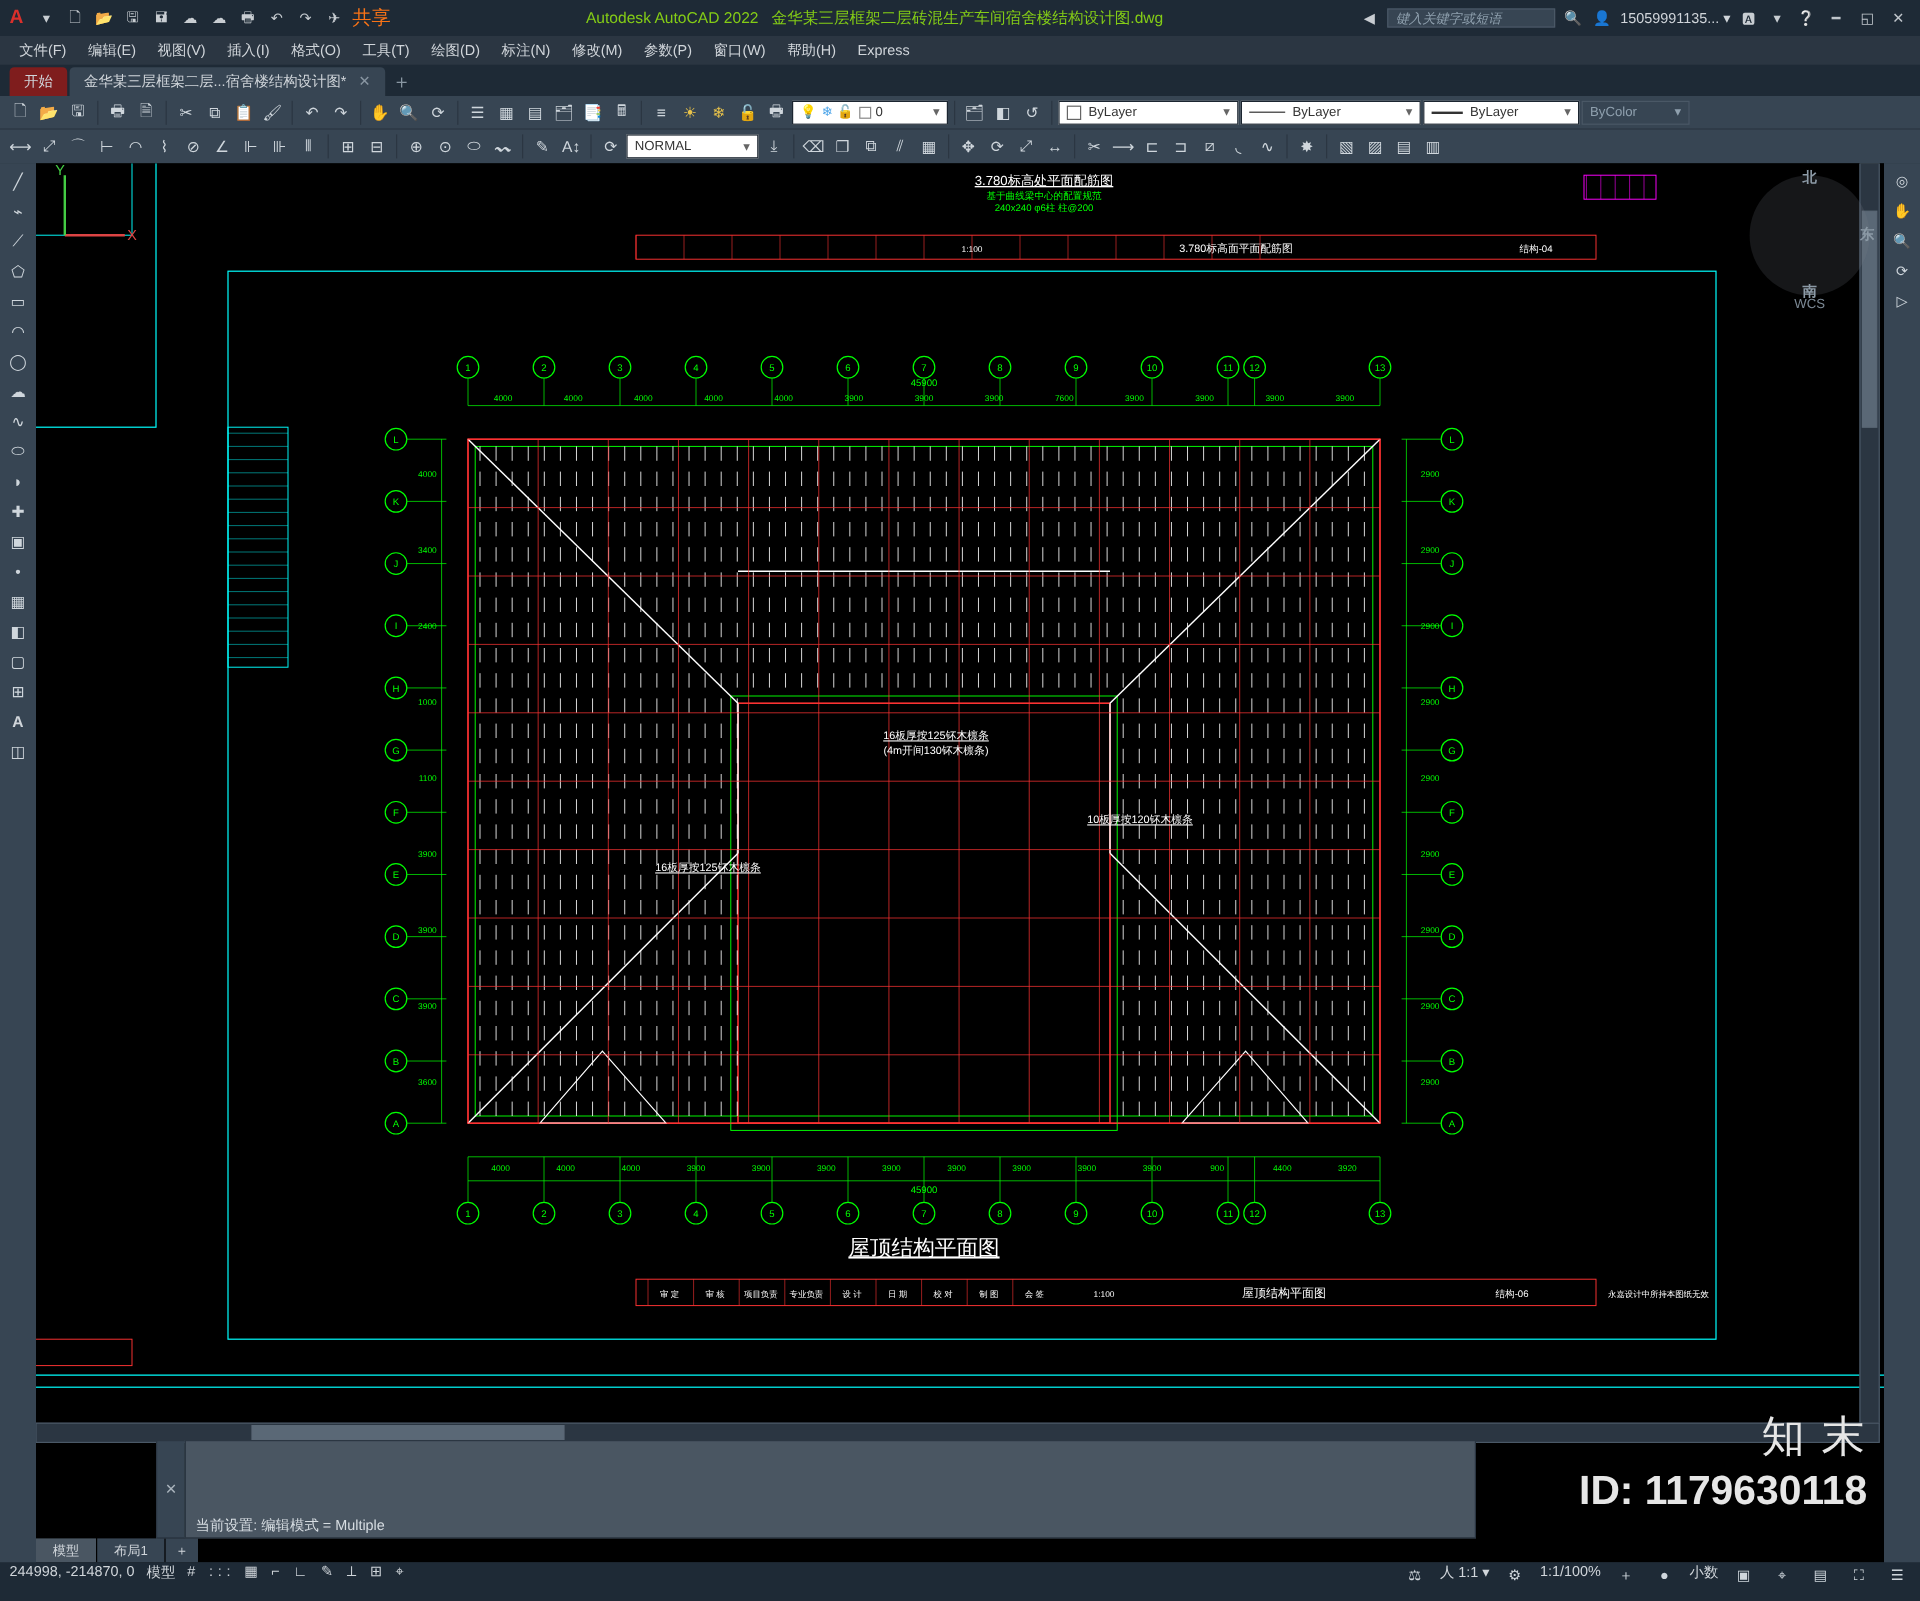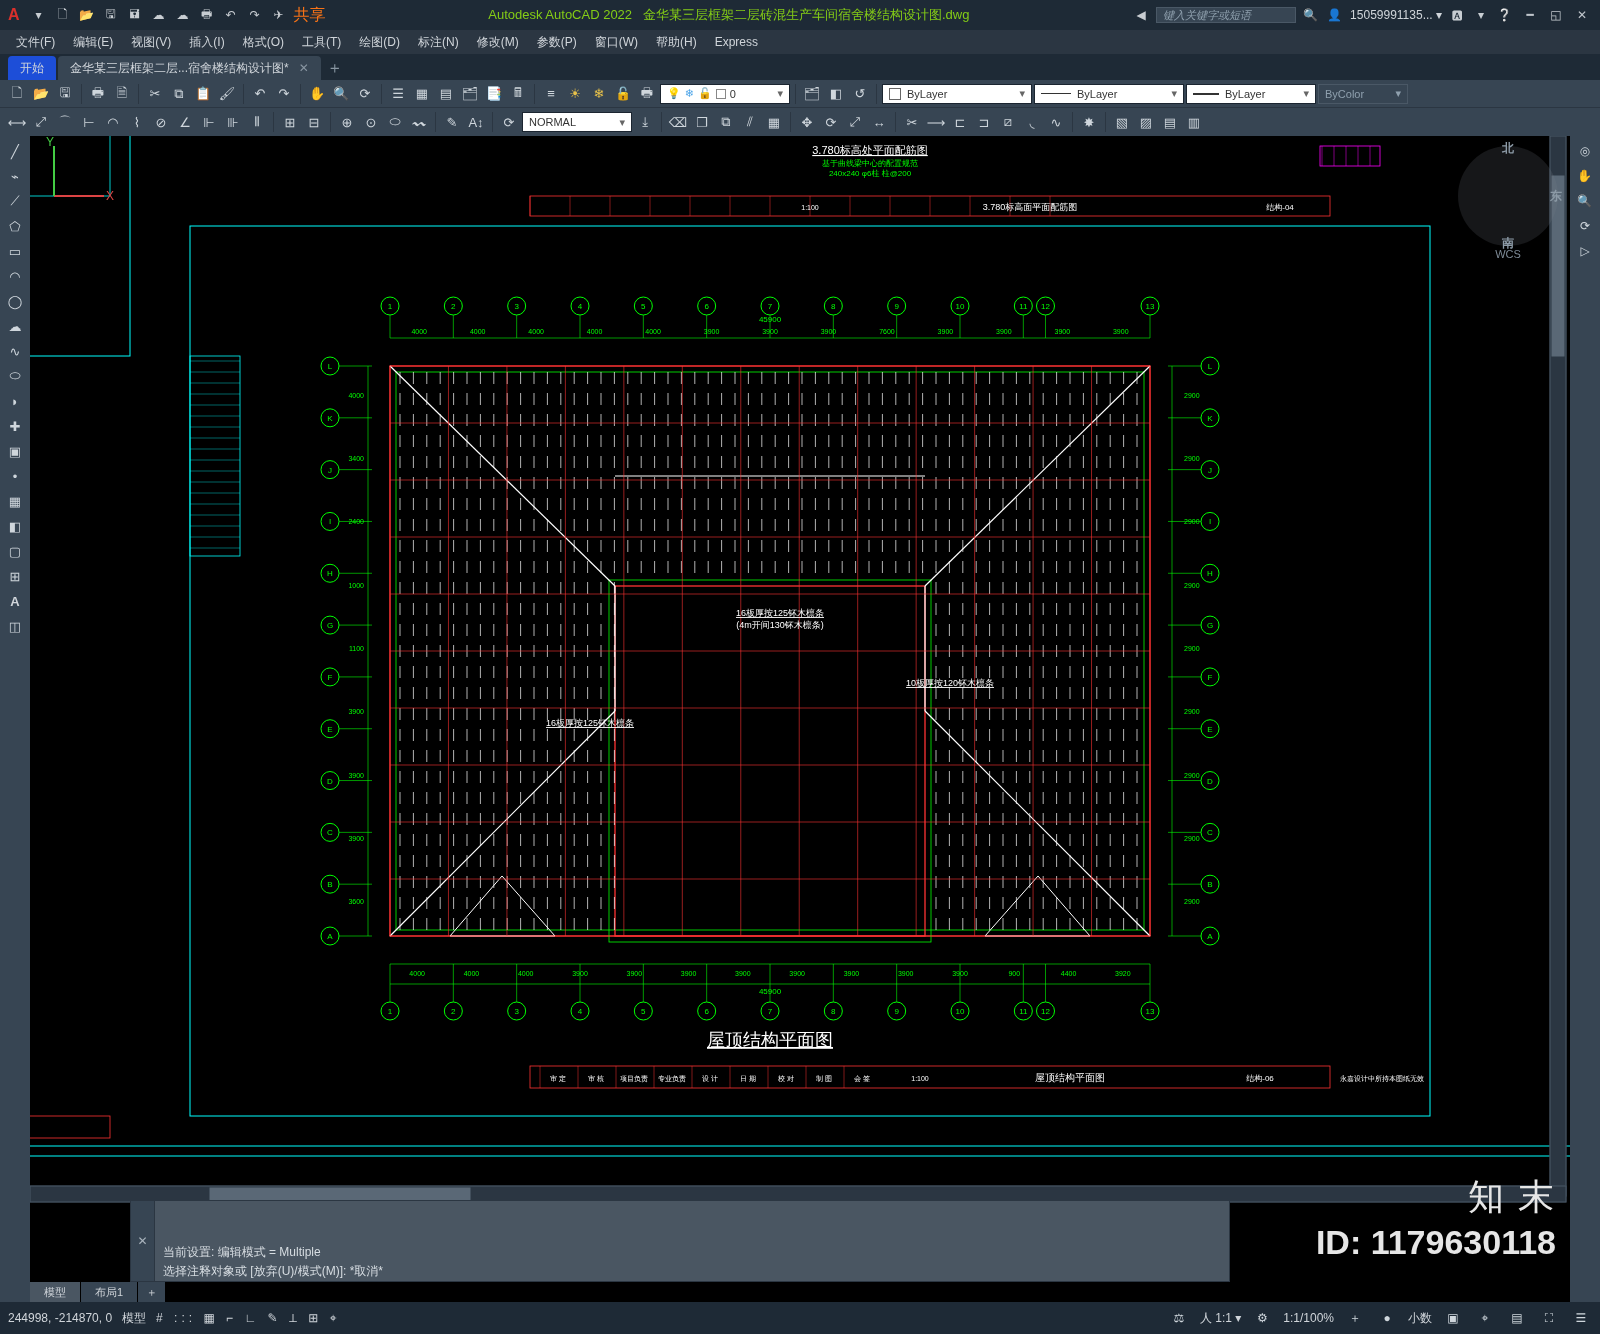--- a/index.html
+++ b/index.html
@@ -5,21 +5,21 @@
 * { margin:0; padding:0; box-sizing:border-box; font-family:"Microsoft YaHei","Segoe UI",sans-serif; }
 body { width:1600px; height:1334px; background:#2b3642; color:#d0d5da; font-size:12px; overflow:hidden; position:relative; }
 .titlebar { height:30px; background:#1e2a36; display:flex; align-items:center; padding:0 8px; gap:6px; }
 .qat-icon, .mini-icon { width:18px; height:18px; display:flex; align-items:center; justify-content:center; color:#c8cdd2; font-size:12px; cursor:pointer; }
 .titlebar .title-center { flex:1; text-align:center; color:#84cc16; font-size:13px; overflow:hidden; white-space:nowrap; }
 .titlebar .search-box { width:140px; height:16px; background:#374553; border:1px solid #4a5866; color:#8fa0ae; font-size:11px; padding:0 6px; display:flex; align-items:center; font-style:italic; }
 .winbtn { width:20px; height:20px; display:flex; align-items:center; justify-content:center; color:#c0c6cc; cursor:pointer; }
 .menubar { height:24px; background:#2b3642; display:flex; gap:2px; padding:0 8px; align-items:center; }
 .menubar span { padding:2px 8px; font-size:12px; color:#d0d5da; cursor:pointer; }
 .doctabs { height:26px; background:#1e2a36; display:flex; align-items:flex-end; padding-left:8px; gap:2px; }
-.doctab { height:24px; padding:0 12px; display:flex; align-items:center; gap:6px; background:#1d4ed8; border-top-left-radius:4px; border-top-right-radius:4px; font-size:12px; color:#d0d5da; cursor:pointer; }
+.doctab { height:24px; padding:0 12px; display:flex; align-items:center; gap:6px; background:#7f1d1d; border-top-left-radius:4px; border-top-right-radius:4px; font-size:12px; color:#d0d5da; cursor:pointer; }
 .doctab.active { background:#374553; }
 .doctab .x { color:#8996a2; margin-left:4px; }
 .doctab.plus { width:24px; justify-content:center; background:transparent; color:#8996a2; font-size:16px; }
 .toolbar-host { background:#374553; }
 .tb-row { height:28px; display:flex; align-items:center; gap:2px; padding:0 6px; border-bottom:1px solid #2b3642; }
 .tb-row2 { height:28px; display:flex; align-items:center; gap:2px; padding:0 6px; }
 .tb-icon { width:22px; height:22px; display:flex; align-items:center; justify-content:center; cursor:pointer; color:#cfd6dc; font-size:13px; }
 .tb-sep { width:1px; height:20px; background:#2b3642; margin:0 3px; }
 .combo { height:20px; background:#fff; color:#333; font-size:11px; display:flex; align-items:center; padding:0 6px; border:1px solid #1b2530; min-width:130px; justify-content:space-between; }
 .combo .arrow { color:#666; }
@@ -35,21 +35,21 @@
 .nav-cube .ring { width:100px; height:100px; border-radius:50%; background:rgba(120,130,140,.18); position:relative; }
 .nav-cube .card { position:absolute; color:#8c9aa6; font-size:12px; font-weight:700; }
 .nav-cube .wcs { position:absolute; bottom:-14px; left:50%; transform:translateX(-50%); color:#7d8a96; font-size:11px; }
 .cmdline-wrap { position:absolute; left:100px; right:340px; bottom:20px; height:82px; display:flex; }
 .cmd-hist { flex:1; background:#4a5662; border:1px solid #2b3642; color:#d7dde2; font-size:12px; display:flex; flex-direction:column; justify-content:flex-end; }
 .cmd-hist div { padding:1px 8px; }
 .cmd-in { height:24px; background:#3c4854; border-top:1px solid #2b3642; display:flex; align-items:center; padding:0 8px; color:#bfc7cd; font-style:italic; }
 .model-tabs { position:absolute; left:0; bottom:0; height:20px; display:flex; gap:1px; align-items:center; }
 .model-tabs .mt { height:20px; padding:0 14px; background:#374553; font-size:11px; display:flex; align-items:center; color:#d0d5da; cursor:pointer; }
 .model-tabs .mt.active { background:#4a5662; }
-.statusbar { position:absolute; left:0; right:0; bottom:0; height:32px; background:#1e2a36; display:flex; align-items:center; padding:0 8px; gap:10px; font-size:12px; }
+.statusbar { position:absolute; left:0; right:0; bottom:0; height:32px; background:#1e2a36; display:flex; padding:0 8px; gap:10px; font-size:12px; }
 .statusbar .coords { color:#d0d5da; }
 .statusbar .sep { flex:1; }
 .statusbar .sicon { width:22px; height:22px; display:flex; align-items:center; justify-content:center; color:#cfd6dc; cursor:pointer; }
 .id-badge { position:absolute; right:14px; bottom:40px; color:#e6e6e6; font-size:34px; font-weight:700; text-shadow:0 1px 3px rgba(0,0,0,.6); }
 .id-logo  { position:absolute; right:14px; bottom:80px; color:#e6e6e6; font-size:36px; font-weight:500; letter-spacing:2px; }
 .red-a { color:#d9302c; font-weight:700; font-size:16px; margin-right:4px; }
 </style>
 </head>
 <body>
 
@@ -1727,21 +1727,20 @@
         <span class="card" style="right:-4px;top:50%;transform:translateY(-50%)">东</span>
         <span class="card" style="bottom:-6px;left:50%;transform:translateX(-50%)">南</span>
       </div>
       <div class="wcs">WCS</div>
     </div>
 
     <div class="cmdline-wrap">
       <span style="width:24px;background:#374553;display:flex;align-items:center;justify-content:center;border:1px solid #2b3642;border-right:none;color:#aab4bd">✕</span>
       <div class="cmd-hist">
         <div>当前设置: 编辑模式 = Multiple</div>
-        <div>选择注释对象或 [放弃(U)/模式(M)]: *取消*</div>
       </div>
     </div>
 
     <div class="model-tabs">
       <div class="mt active">模型</div>
       <div class="mt">布局1</div>
       <div class="mt" style="padding:0 8px">＋</div>
     </div>
 
     <svg style="position:absolute;left:14px;bottom:40px" width="70" height="70">

